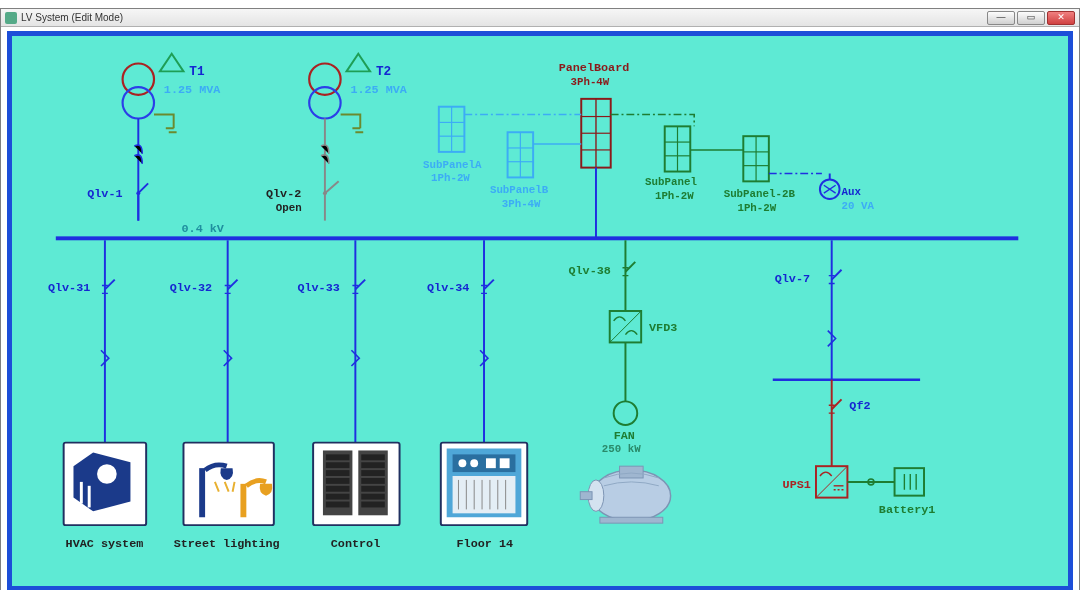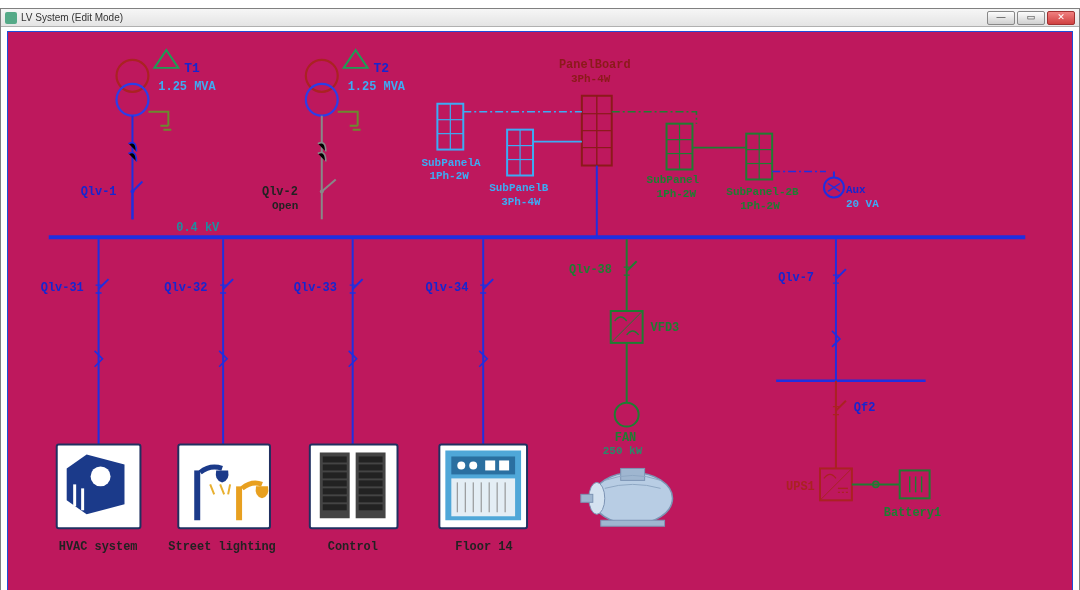--- a/index.html
+++ b/index.html
@@ -4,21 +4,21 @@
 <style>
   * { box-sizing: border-box; }
   html, body { margin:0; padding:0; }
   body { font-family: Verdana, Geneva, sans-serif; font-size:11px; background:#fff; }
   .window { width:1080px; height:590px; margin:8px auto; border:1px solid #808080; position:relative; background:#fff; }
   .titlebar { height:18px; background:linear-gradient(#f6f6f6,#e4e4e4); border-bottom:1px solid #b0b0b0; display:flex; align-items:center; padding:0 4px; font-size:10px; color:#333; }
   .titlebar .app-icon { width:12px; height:12px; background:#5a8; border-radius:2px; margin-right:4px; }
   .titlebar .spacer { flex:1; }
   .winbtn { width:28px; height:14px; border:1px solid #888; background:linear-gradient(#fdfdfd,#d0d0d0); border-radius:2px; margin-left:2px; display:flex; align-items:center; justify-content:center; font-size:9px; line-height:1; color:#333; }
   .winbtn.close { background:linear-gradient(#f08080,#d04040); color:#fff; border-color:#a03030; }
-  .canvas { position:absolute; left:6px; right:6px; top:22px; bottom:6px; border:1px solid #1d4ed8; background:#be185d; overflow:hidden; }
+  .canvas { position:absolute; left:6px; right:6px; top:22px; bottom:6px; border:5px solid #1d4ed8; background:#5eead4; overflow:hidden; }
   .canvas svg { width:100%; height:100%; display:block; }
   .lbl { font-family: "Courier New", monospace; font-weight:bold; }
   .t-blue { fill:#1526d1; }
   .t-ltblue { fill:#3cacf5; }
   .t-maroon { fill:#8b1a1a; }
   .t-green { fill:#1e7d32; }
   .t-black { fill:#222; }
   .t-teal { fill:#2a8a6a; }
 </style>
 </head>

